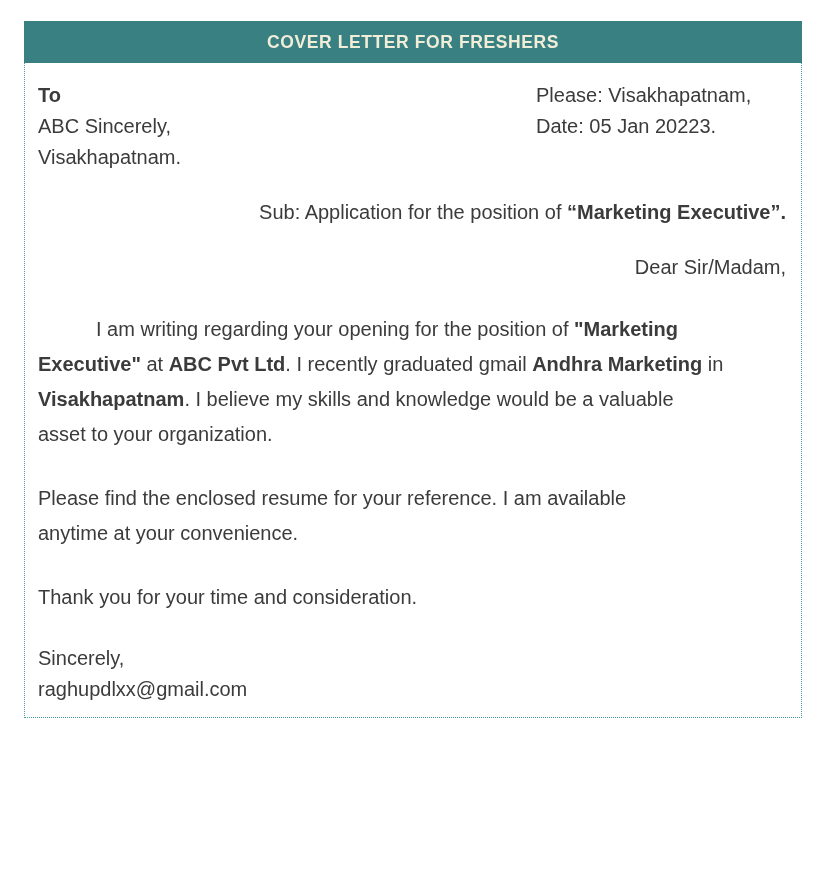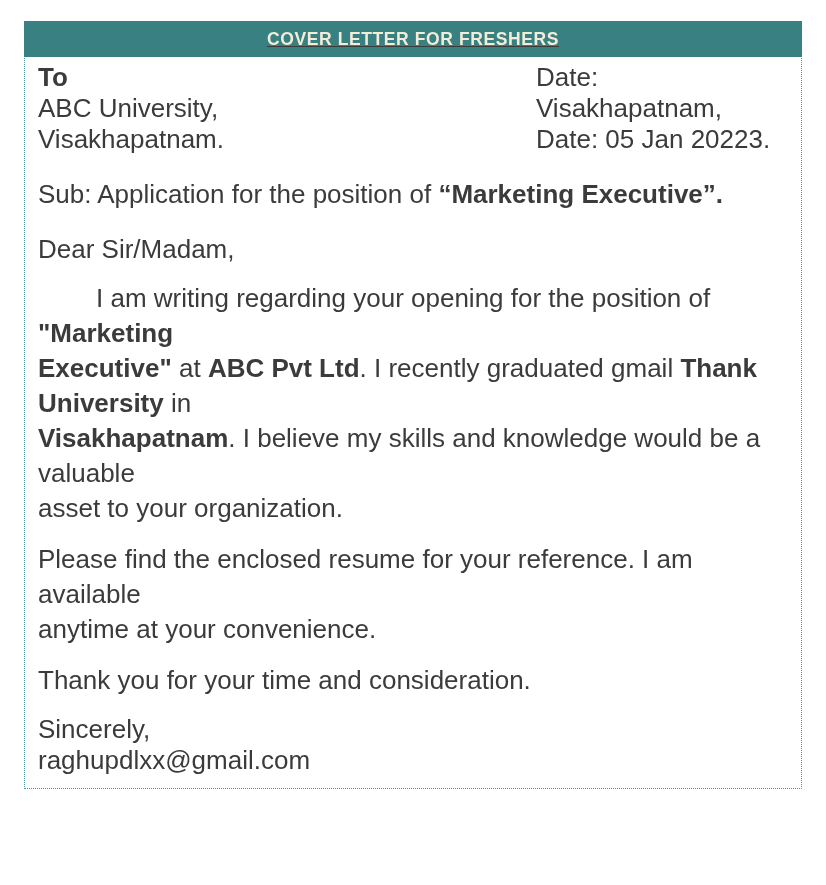--- a/index.html
+++ b/index.html
@@ -19,92 +19,92 @@
     overflow:hidden;
   }
   .letter{
     width:778px;
     margin:21px auto 0 24px;
     border:1px dotted var(--border);
     border-top:none;
   }
   .header-bar{
     background:var(--header-bar);
-    height:36px;
-    margin:0 -1px;
+    height:42px;
+    margin:12px -1px;
     display:flex;
     align-items:center;
     justify-content:center;
-    text-decoration:underline;
   }
   .header-bar .title{
     color:var(--header-text);
     font-size:17.5px;
     font-weight:700;
     letter-spacing:0.6px;
   }
   .content{
     padding:5px 15px 12px 13px;
-    font-size:26px;
+    font-size:20px;
   }
   .address-row{
     display:flex;
     align-items:flex-start;
   }
   .recipient p, .meta p, .signature p{
     margin:0;
     line-height:31px;
   }
   .meta{
     margin-left:auto;
     width:250px;
   }
   .bold{font-weight:700;}
   strong{font-weight:700;}
   .block{
     margin:24px 0 0 0;
     line-height:31px;
     white-space:pre-line;
+    text-align:right;
   }
   .para{
-    margin:16px 0 0 0;
+    margin:29px 0 0 0;
     line-height:35px;
     white-space:pre-line;
   }
   .para.indent{text-indent:58px;}
-  .signature{margin-top:16px;}
+  .signature{margin-top:28px;}
 </style>
 </head>
 <body>
 
 <div class="letter">
   <div class="header-bar">
     <span class="title">COVER LETTER FOR FRESHERS</span>
   </div>
 
   <div class="content">
 
     <div class="address-row">
       <div class="recipient">
         <p class="bold">To</p>
-        <p>ABC University,</p>
+        <p>ABC Sincerely,</p>
         <p>Visakhapatnam.</p>
       </div>
       <div class="meta">
-        <p>Date: Visakhapatnam,</p>
+        <p>Please: Visakhapatnam,</p>
         <p>Date: 05 Jan 20223.</p>
       </div>
     </div>
 
     <p class="block"><span>Sub: Application for the position of </span><strong>“Marketing Executive”.</strong></p>
 
     <p class="block">Dear Sir/Madam,</p>
 
     <p class="para indent"><span>I am writing regarding your opening for the position of </span><strong>"Marketing
-Executive"</strong><span> at </span><strong>ABC Pvt Ltd</strong><span>. I recently graduated gmail </span><strong>Thank University</strong><span> in
+Executive"</strong><span> at </span><strong>ABC Pvt Ltd</strong><span>. I recently graduated gmail </span><strong>Andhra Marketing</strong><span> in
 </span><strong>Visakhapatnam</strong><span>. I believe my skills and knowledge would be a valuable
 asset to your organization.</span></p>
 
 
     <p class="para">Please find the enclosed resume for your reference. I am available
 anytime at your convenience.</p>
 
     <p class="para">Thank you for your time and consideration.</p>
 
     <div class="signature">

